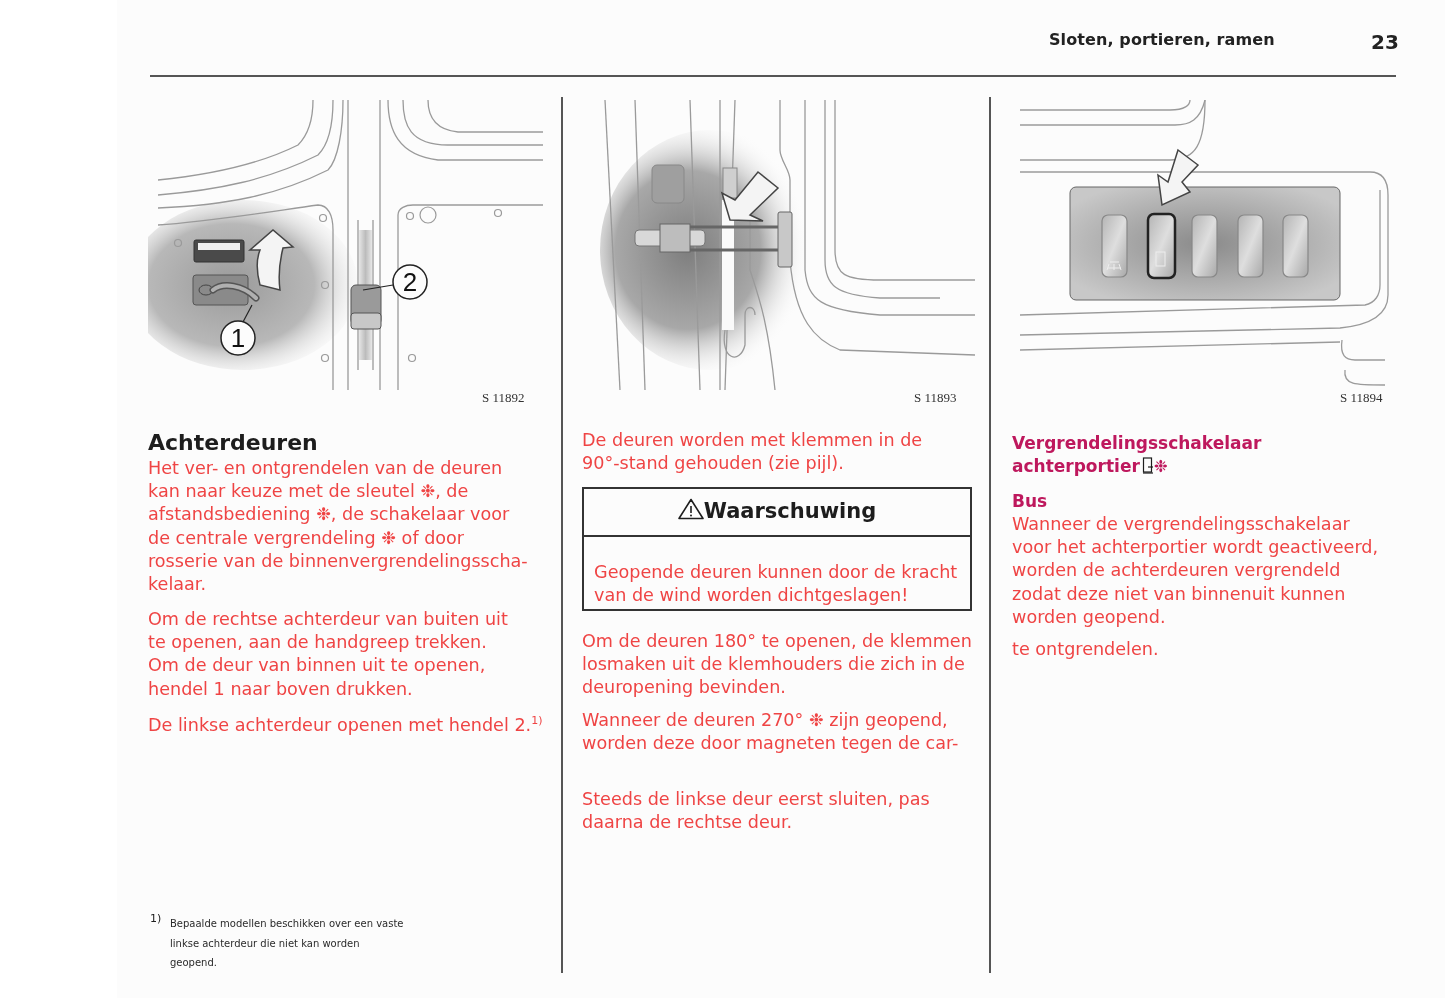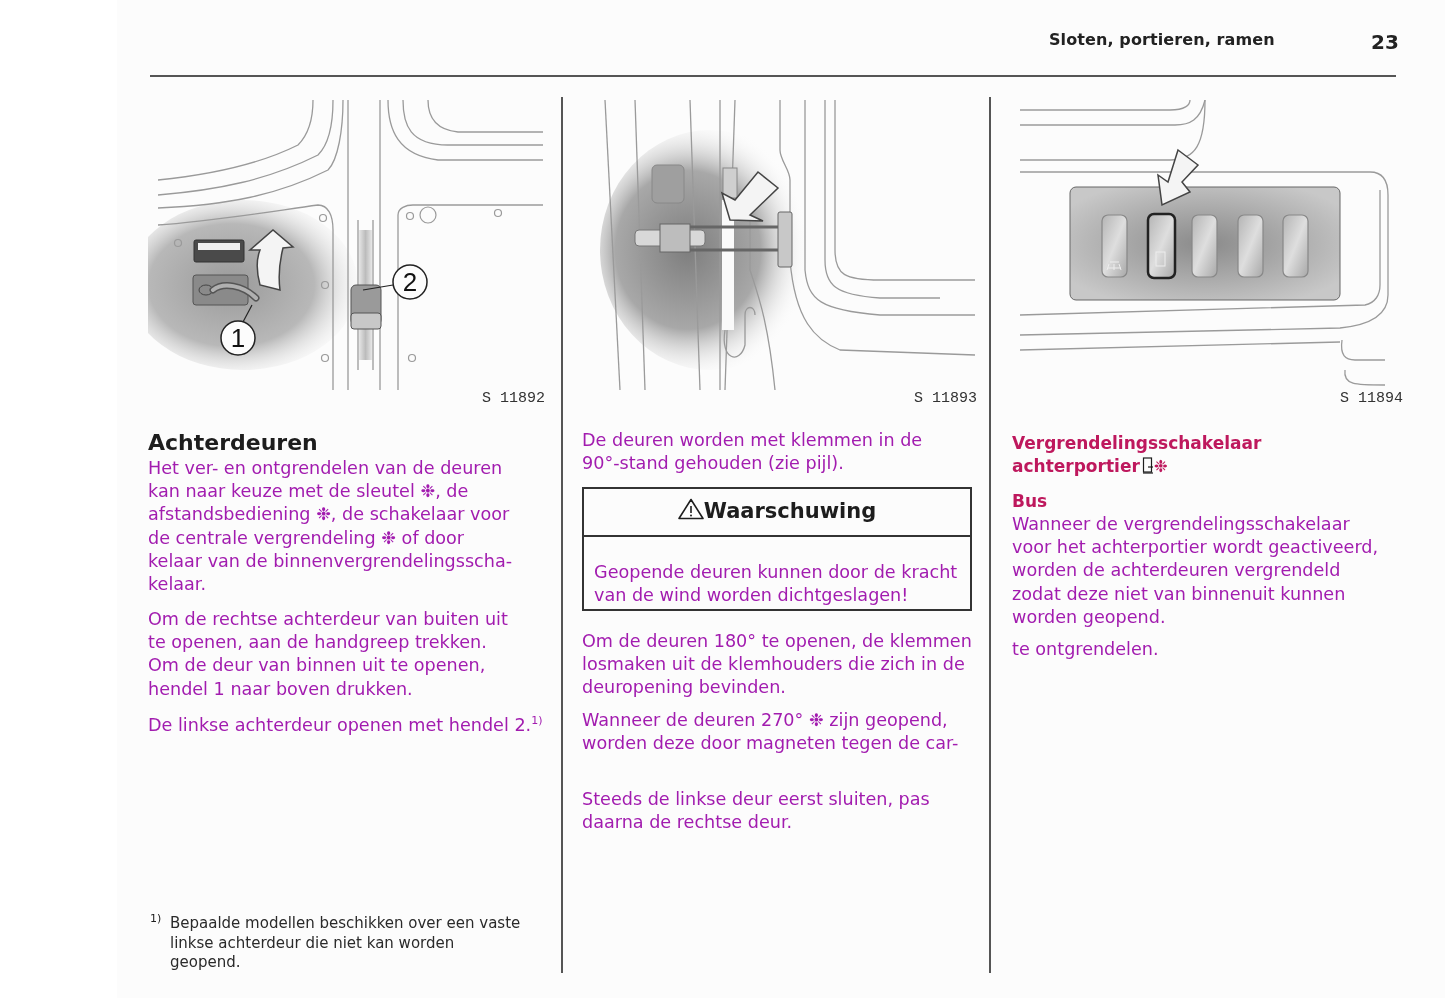--- a/index.html
+++ b/index.html
@@ -4,34 +4,34 @@
 <style>
   html, body { margin: 0; padding: 0; background: #ffffff; }
   body { width: 1445px; height: 998px; position: relative; overflow: hidden;
          font-family: "DejaVu Sans", sans-serif; color: #1e1e1e; }
   .page { position: absolute; left: 117px; top: 0; width: 1328px; height: 998px; background: #fcfcfc; }
   .hdr-title { position: absolute; top: 30px; left: 1049px; font-size: 16px; font-weight: bold; color: #222; letter-spacing: 0.1px; white-space: nowrap; }
   .hdr-num { position: absolute; top: 30px; left: 1371px; font-size: 20px; font-weight: bold; color: #222; }
   .hdr-rule { position: absolute; left: 150px; top: 75px; width: 1246px; height: 2px; background: #555; }
   .divider { position: absolute; width: 2px; background: #555; top: 97px; height: 876px; }
   .fig { position: absolute; top: 100px; width: 395px; height: 290px; }
-  .caption { position: absolute; top: 390px; font-size: 15px; color: #333; font-family: Liberation Mono, monospace; white-space: nowrap; }
-  .line { display: block; font-size: 17.6px; line-height: 23.2px; white-space: nowrap; color: #a21caf; }
+  .caption { position: absolute; top: 390px; font-size: 13px; color: #333; font-family: Liberation Serif, serif; white-space: nowrap; }
+  .line { display: block; font-size: 17.6px; line-height: 23.2px; white-space: nowrap; color: #ef4444; }
   .para { position: absolute; }
   .h1 { font-size: 22px; font-weight: bold; color: #1d1d1d; line-height: 28px; white-space: nowrap; }
   .h2 { display: block; font-size: 17px; font-weight: bold; line-height: 23px; white-space: nowrap; color: #be185d; }
   .sup { font-size: 11px; vertical-align: 7px; }
   .snow { font-weight: bold; }
   .warn-box { position: absolute; left: 582px; top: 487px; width: 386px; height: 120px; border: 2px solid #333; }
   .warn-head { height: 46px; border-bottom: 2px solid #333; text-align: center; font-size: 21px; font-weight: bold; line-height: 44px; color: #1d1d1d; }
   .warn-body { padding: 24px 0 0 10px; }
   .footnote { position: absolute; left: 150px; top: 912px; }
   .fn-mark { position: absolute; left: 0; top: 0; font-size: 11px; }
   .fn-text { position: absolute; left: 20px; top: 2px; }
-  .fn-line { display: block; font-size: 15px; line-height: 19.5px; white-space: nowrap; color: #2a2a2a; }
+  .fn-line { display: block; font-size: 10px; line-height: 19.5px; white-space: nowrap; color: #2a2a2a; }
 </style>
 </head>
 <body>
 
 <div class="page"></div>
 
 <div class="hdr-title">Sloten, portieren, ramen</div>
 <div class="hdr-num">23</div>
 <div class="hdr-rule"></div>
 
@@ -178,21 +178,21 @@
 </div>
 <div class="caption" style="left:1340px">S 11894</div>
 
 <div class="para" style="left:148px; top:429px;">
   <div class="h1">Achterdeuren</div>
   <div>
     <span class="line">Het ver- en ontgrendelen van de deuren</span>
     <span class="line">kan naar keuze met de sleutel ❉, de</span>
     <span class="line">afstandsbediening ❉, de schakelaar voor</span>
     <span class="line">de centrale vergrendeling ❉ of door</span>
-    <span class="line">kelaar van de binnenvergrendelingsscha-</span>
+    <span class="line">rosserie van de binnenvergrendelingsscha-</span>
     <span class="line">kelaar.</span>
   </div>
 </div>
 <div class="para" style="left:148px; top:608px;">
   <span class="line">Om de rechtse achterdeur van buiten uit</span>
   <span class="line">te openen, aan de handgreep trekken.</span>
   <span class="line">Om de deur van binnen uit te openen,</span>
   <span class="line">hendel 1 naar boven drukken.</span>
 </div>
 <div class="para" style="left:148px; top:709px;">

